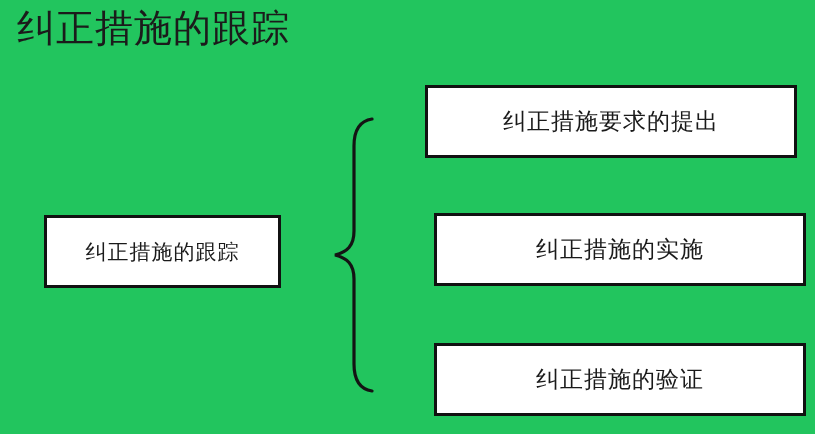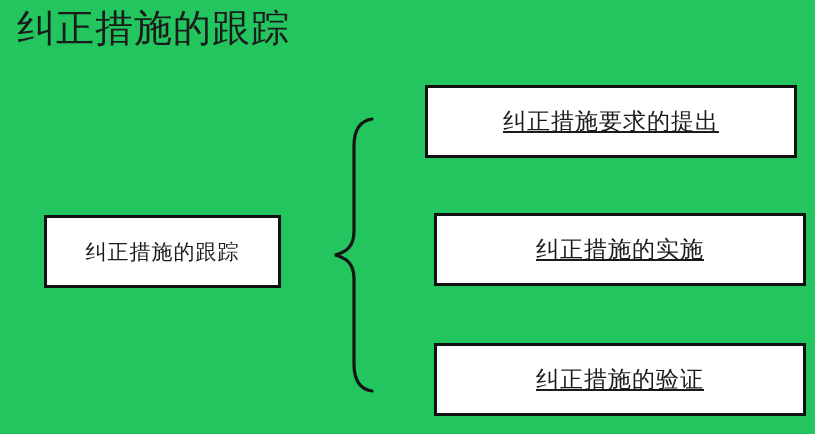--- a/index.html
+++ b/index.html
@@ -70,21 +70,20 @@
     height: 73px;
   }
   #branch-node-2 {
     left: 434px;
     top: 343px;
     width: 372px;
     height: 73px;
   }
   .branch .node-label {
     font-size: 23px;
-    text-decoration: underline;
   }
   
   #brace-connector {
     position: absolute;
     left: 315px;
     top: 105px;
     width: 75px;
     height: 300px;
   }
   #brace-connector svg {

